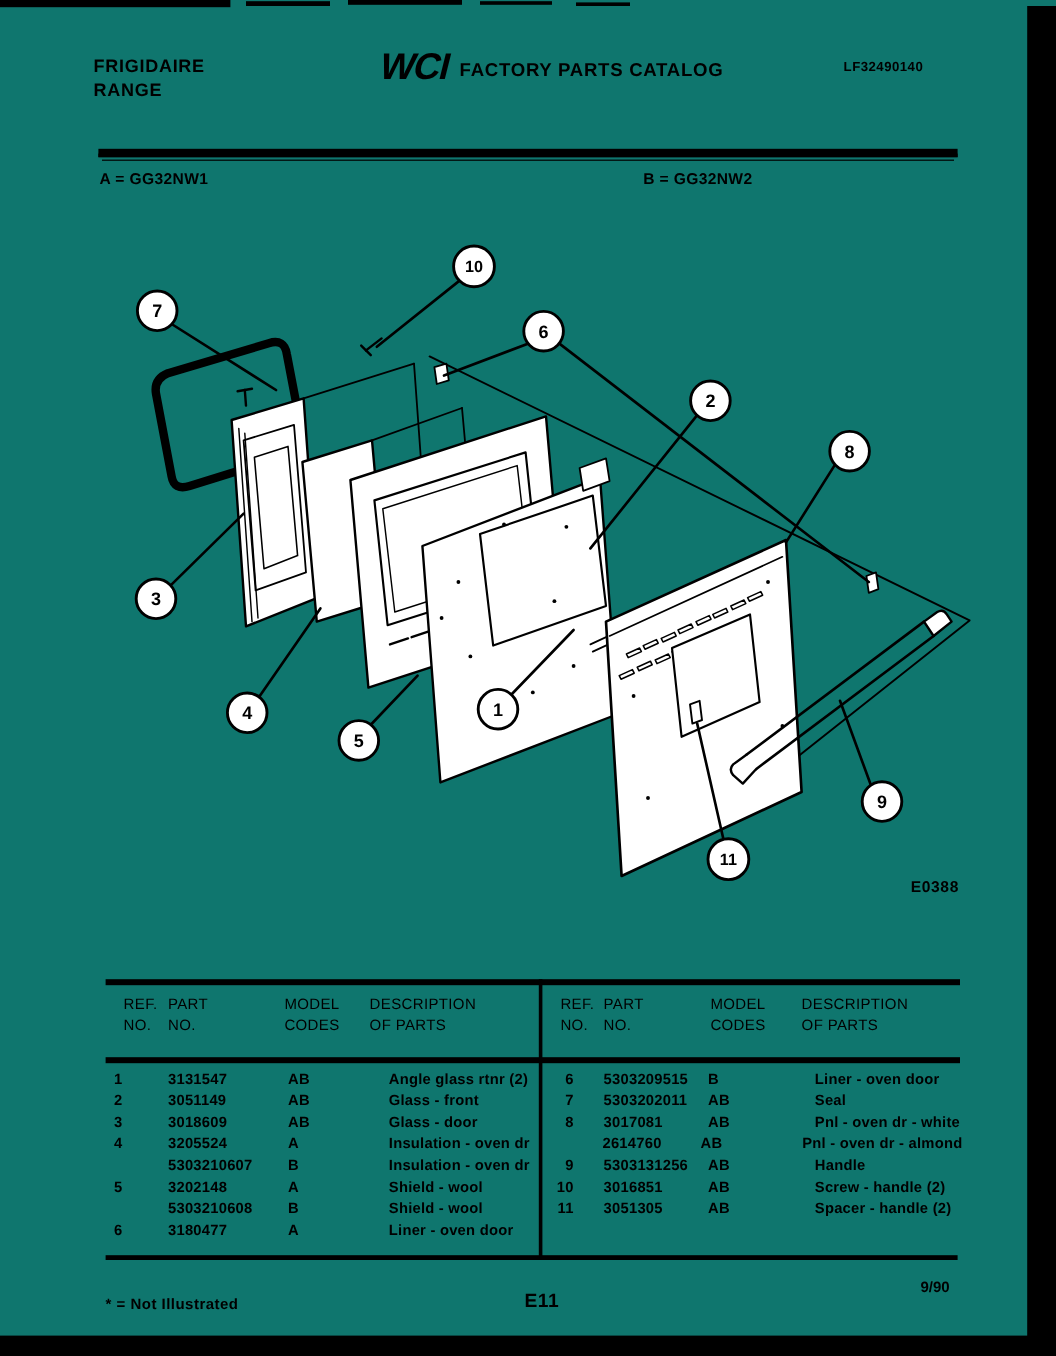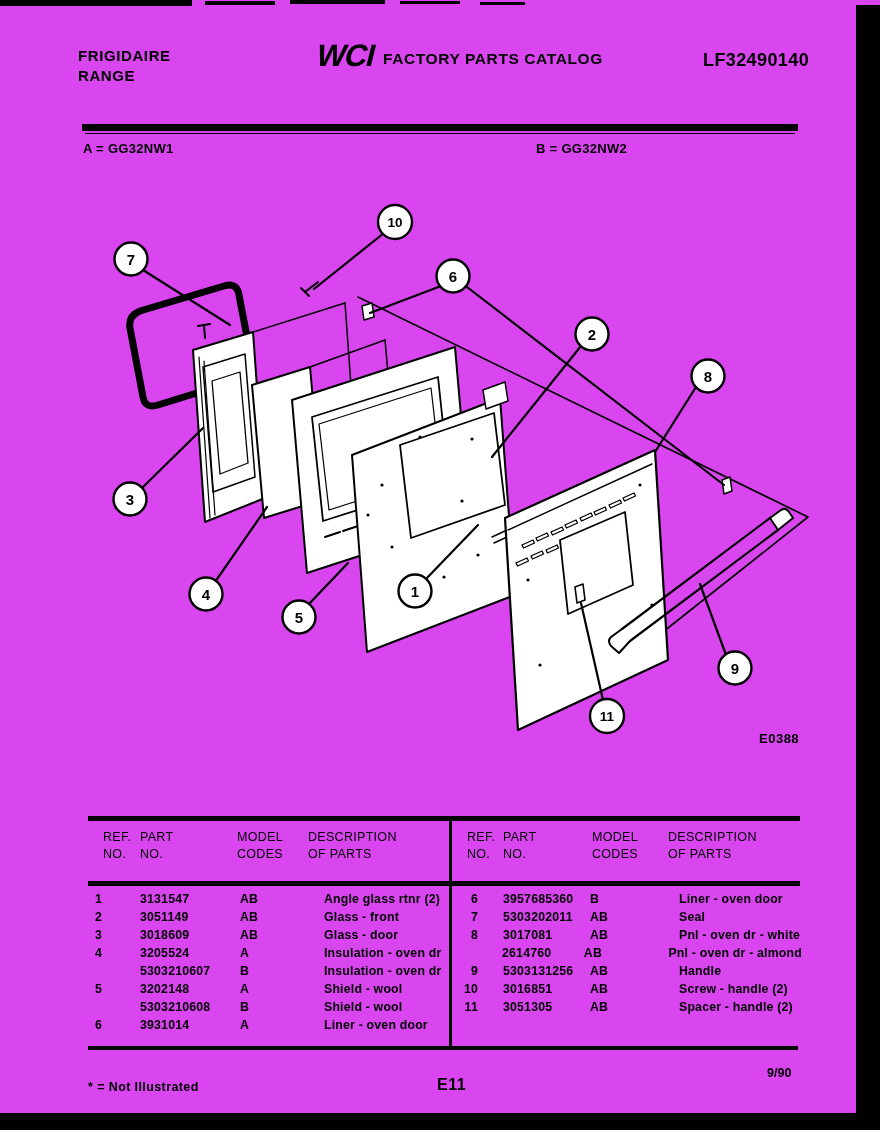--- a/index.html
+++ b/index.html
@@ -1,28 +1,28 @@
 <!DOCTYPE html>
 <html><head>
 <meta charset="utf-8">
 <style>
   html,body{margin:0;padding:0;background:#777;}
   .page{
     position:relative;width:880px;height:1130px;margin:0 auto;
-    background:#d946ef;overflow:hidden;
+    background:#0f766e;overflow:hidden;
     font-family:"Liberation Sans",sans-serif;color:#000;
   }
   .abs{position:absolute;white-space:nowrap;}
   
   .bar{position:absolute;background:#000;}
   
   .brand{font-size:15px;font-weight:700;letter-spacing:.6px;line-height:20px;}
   .logo{font-size:31px;font-weight:700;transform:skewX(-14deg);letter-spacing:-1px;}
   .cat-title{font-size:15.5px;font-weight:700;letter-spacing:.6px;}
-  .doc-num{font-size:18px;font-weight:700;letter-spacing:.4px;}
+  .doc-num{font-size:11px;font-weight:700;letter-spacing:.4px;}
   .models{font-size:13px;font-weight:700;letter-spacing:.3px;}
   
   .dbl-rule{height:4px;background:#000;border-bottom:3px solid #000;box-shadow:0 6px 0 -3px #000;}
   .rule{background:#000;}
   
   svg text.co{font-family:"Liberation Sans",sans-serif;font-weight:700;font-size:15px;}
   svg text.co2{font-size:13.5px;}
   .ecode{font-size:13px;font-weight:700;letter-spacing:.5px;}
   
   .th{position:absolute;top:829px;font-size:12.5px;font-weight:400;line-height:16.5px;letter-spacing:.3px;}
@@ -311,30 +311,30 @@
         <span class="c-desc">Shield - wool</span>
       </div>
     <div class="tr">
         <span class="c-ref"></span>
         <span class="c-part">5303210608</span>
         <span class="c-model">B</span>
         <span class="c-desc">Shield - wool</span>
       </div>
     <div class="tr">
         <span class="c-ref">6</span>
-        <span class="c-part">3931014</span>
+        <span class="c-part">3180477</span>
         <span class="c-model">A</span>
         <span class="c-desc">Liner - oven door</span>
       </div>
   </div>
 
   <div class="rows rows-r" style="left:462px;top:890px;width:340px;">
     <div class="tr">
         <span class="c-ref">6</span>
-        <span class="c-part">3957685360</span>
+        <span class="c-part">5303209515</span>
         <span class="c-model">B</span>
         <span class="c-desc">Liner - oven door</span>
       </div>
     <div class="tr">
         <span class="c-ref">7</span>
         <span class="c-part">5303202011</span>
         <span class="c-model">AB</span>
         <span class="c-desc">Seal</span>
       </div>
     <div class="tr">

